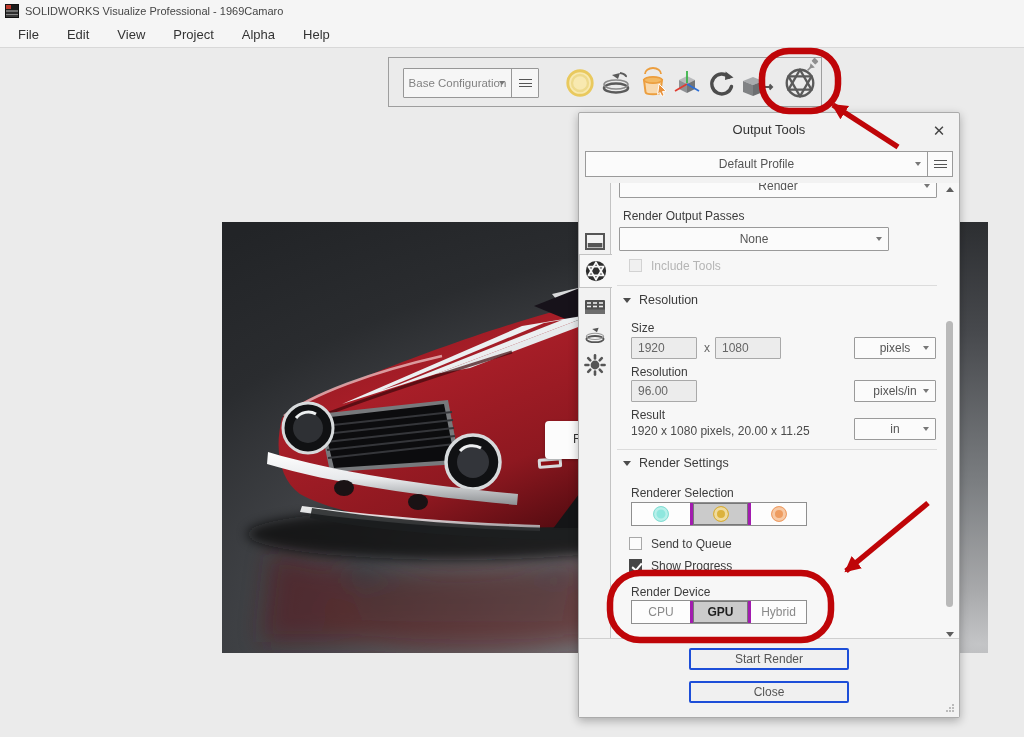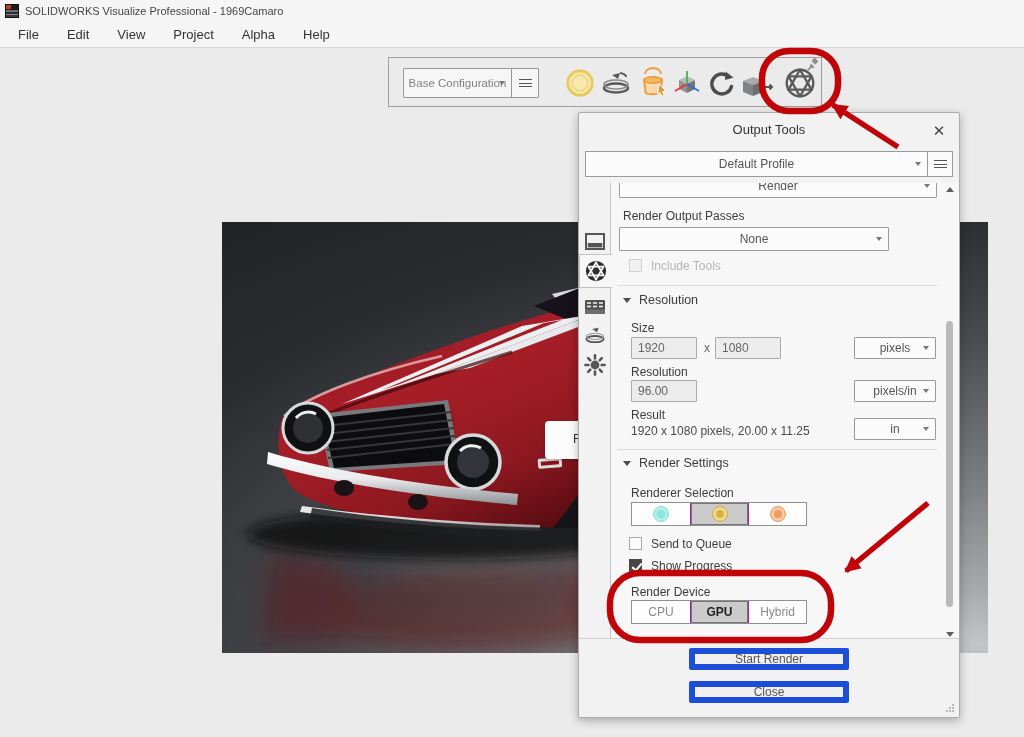--- a/index.html
+++ b/index.html
@@ -52,37 +52,37 @@
   .lbl.disabled{color:#b5b5b5;}
   .sep{position:absolute;left:6px;right:22px;border-top:1px solid #dcdcdc;}
   .sect-arrow{position:absolute;width:0;height:0;border-left:4px solid transparent;border-right:4px solid transparent;border-top:5px solid #4c4c4c;}
   .tinput{position:absolute;height:22px;background:#ececec;border:1px solid #a9a9a9;border-radius:1px;font-size:12px;color:#666;
       padding:0 6px;box-sizing:border-box;font-family:"Liberation Sans",sans-serif;}
   .checkbox{position:absolute;width:13px;height:13px;background:#fbfbfb;border:1px solid #a8a8a8;box-sizing:border-box;}
   .checkbox.disabled{background:#f0f0f0;border-color:#d2d2d2;}
   .checkbox.checked{background:#474747;border-color:#474747;}
   .checkbox.checked::after{content:"";position:absolute;left:3.5px;top:0.5px;width:4px;height:8px;border:solid #fff;border-width:0 2px 2px 0;transform:rotate(40deg);}
   .seg{position:absolute;display:flex;border:1px solid #8f8f8f;background:#fdfdfd;box-sizing:border-box;height:24px;}
-  .seg .cell{width:58px;display:flex;align-items:center;justify-content:center;border-left:1px solid #a21caf;box-sizing:border-box;font-size:12px;color:#8a8a8a;}
+  .seg .cell{width:58px;display:flex;align-items:center;justify-content:center;border-left:3px solid #a21caf;box-sizing:border-box;font-size:12px;color:#8a8a8a;}
   .seg .cell:first-child{border-left:none;}
   .seg .cell.selected{background:#cbcbcb;box-shadow:inset 0 0 0 1px #787878;color:#1f1f1f;font-weight:bold;}
   .dot{width:16px;height:16px;border-radius:50%;}
   #dot-teal{background:#8ee7de;box-shadow:inset 0 0 0 2.5px #b8f0ea;border:1px solid #86ded4;box-sizing:border-box;}
   #dot-yellow{background:#dcb23c;box-shadow:inset 0 0 0 3px #efdb9e;border:1px solid #d8af3e;box-sizing:border-box;}
   #dot-orange{background:#ee9c60;box-shadow:inset 0 0 0 3px #f7c9a5;border:1px solid #efa069;box-sizing:border-box;}
 
   
   #vscroll{position:absolute;right:3px;top:2px;bottom:2px;width:13px;}
   .scroll-arrow{position:absolute;left:3px;width:0;height:0;border-left:4.5px solid transparent;border-right:4.5px solid transparent;}
   #scroll-up{top:2px;border-bottom:5.5px solid #5e5e5e;}
   #scroll-down{bottom:2px;border-top:5.5px solid #5e5e5e;}
   #scroll-thumb{position:absolute;left:3px;top:136px;height:286px;width:7px;background:#b9b9b9;border-radius:4px;}
 
   #dlg-footer{position:absolute;left:0;bottom:0;width:100%;height:78px;border-top:1px solid #cfcfcf;background:#f2f2f2;}
-  .dlg-btn{position:absolute;left:110px;width:160px;height:22px;background:#f0f0f0;border:6px solid #1d4ed8;border-radius:2px;
+  .dlg-btn{position:absolute;left:110px;width:160px;height:22px;background:#f0f0f0;border:2px solid #1d4ed8;border-radius:2px;
      display:flex;align-items:center;justify-content:center;font-size:12px;color:#555;box-sizing:border-box;}
   #grip{position:absolute;right:4px;bottom:4px;width:10px;height:10px;
      background:radial-gradient(circle at 2px 8px,#bbb 1px,transparent 1.2px),
                 radial-gradient(circle at 5px 8px,#bbb 1px,transparent 1.2px),
                 radial-gradient(circle at 8px 8px,#bbb 1px,transparent 1.2px),
                 radial-gradient(circle at 5px 5px,#bbb 1px,transparent 1.2px),
                 radial-gradient(circle at 8px 5px,#bbb 1px,transparent 1.2px),
                 radial-gradient(circle at 8px 2px,#bbb 1px,transparent 1.2px);}
 
   

